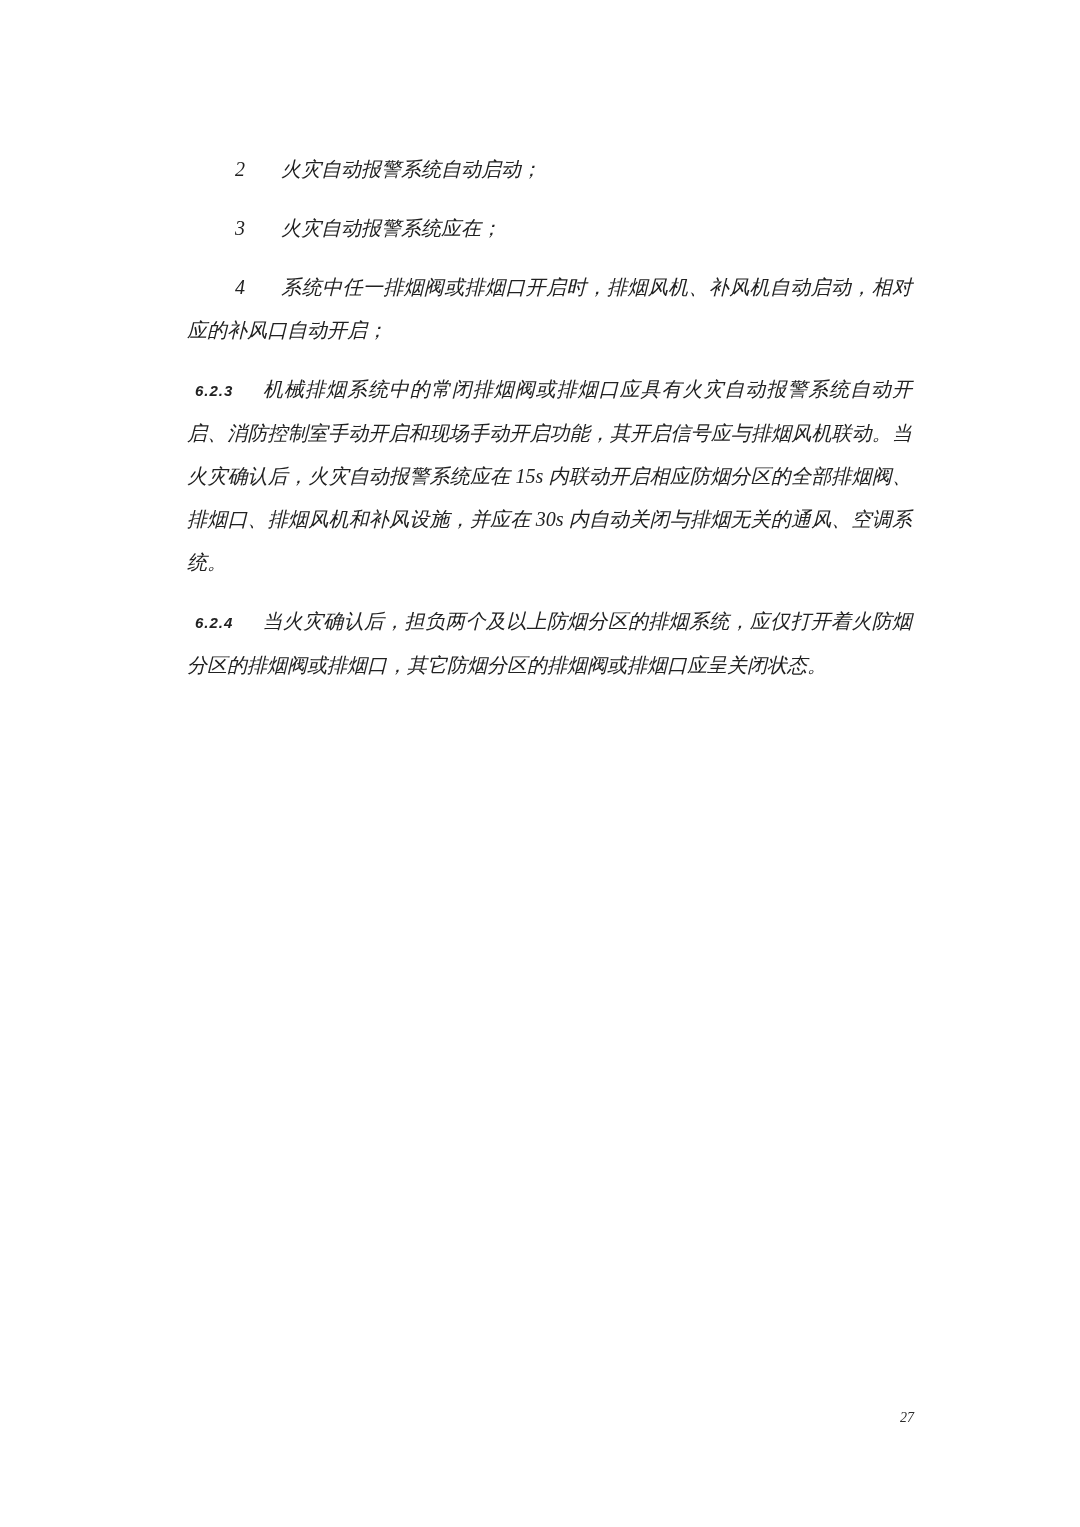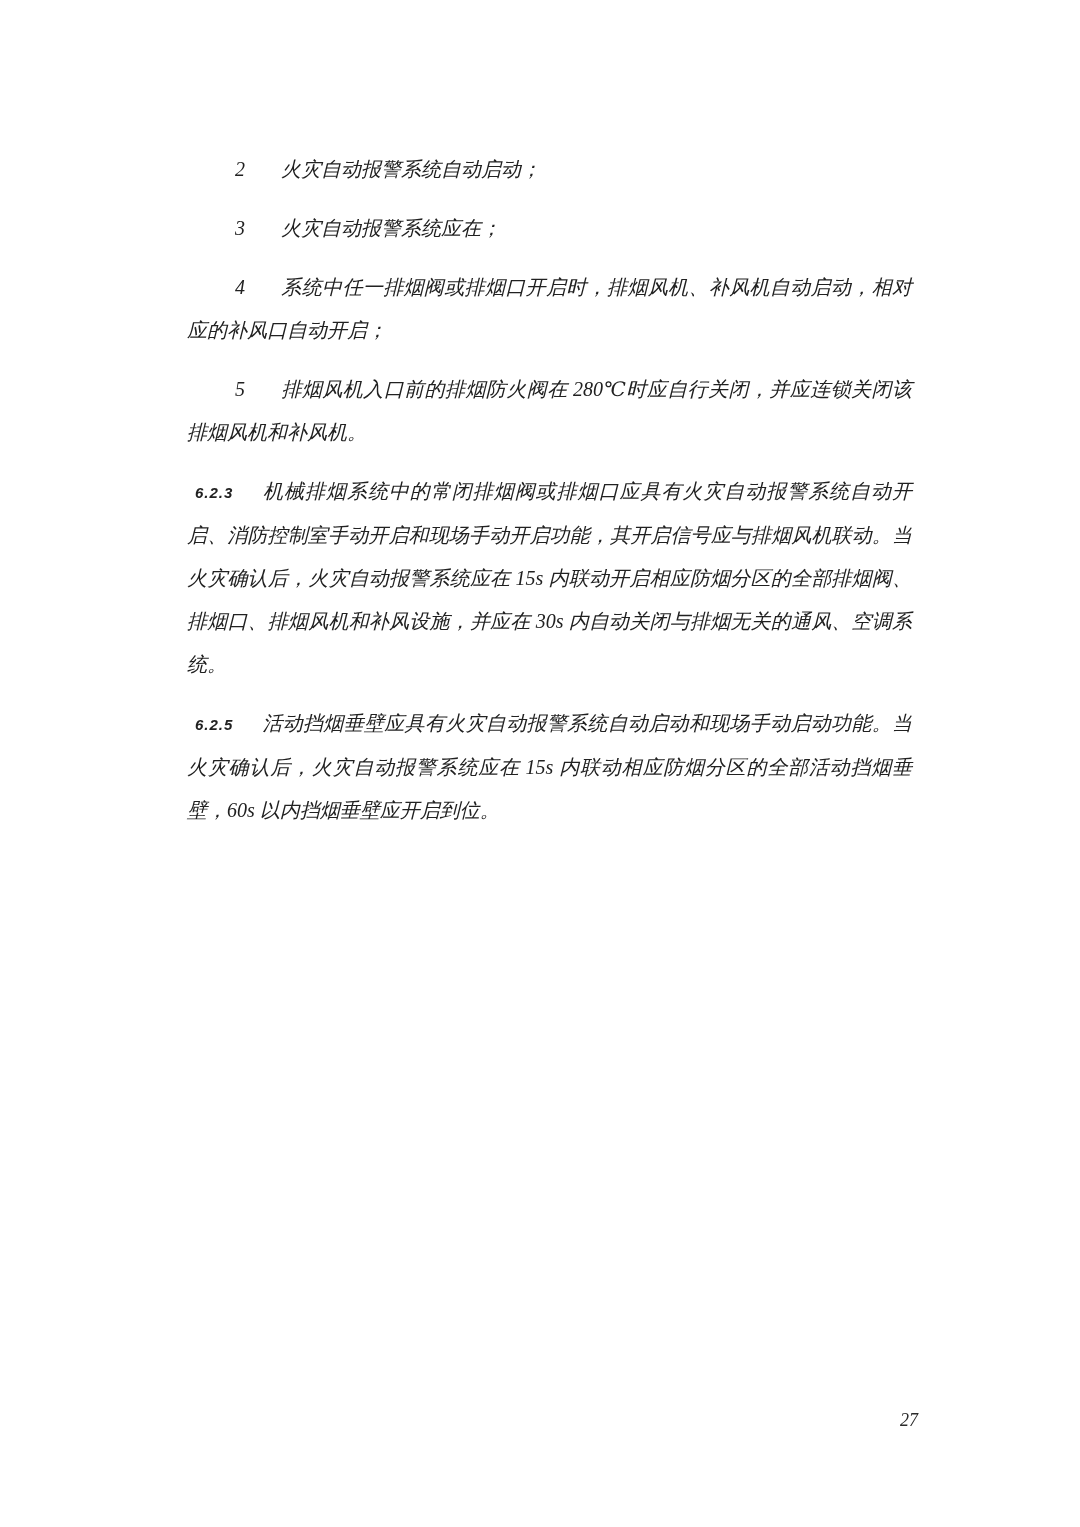--- a/index.html
+++ b/index.html
@@ -43,45 +43,44 @@
     margin-right: 0.85em;
     font-family: "Liberation Sans", "DejaVu Sans", sans-serif;
     font-weight: bold;
     font-size: 15px;
     letter-spacing: 1px;
   }
   .page-number {
     position: absolute;
     left: 884px;
     top: 1394px;
-    font-size: 18px;
+    font-size: 14px;
     color: #2b2b2b;
     font-family: "Liberation Serif", "DejaVu Serif", serif;
     text-align: right;
   }
 </style>
 </head>
 <body>
 
 <div class="page">
 
   <div class="content">
 
     <p class="para list-item"><span class="item-num">2</span><span>火灾自动报警系统自动启动；</span></p>
 
     <p class="para list-item"><span class="item-num">3</span><span>火灾自动报警系统应在；</span></p>
 
     <p class="para list-item"><span class="item-num">4</span><span>系统中任一排烟阀或排烟口开启时，排烟风机、补风机自动启动，相对应的补风口自动开启；</span></p>
 
-    <p class="para list-item"><span class="item-num">5</span><span>排烟风机入口前的排烟防火阀在 280℃时应自行关闭，并应连锁关闭该排烟风机和补风机。</span></p>
 
     <p class="para section"><span class="sec-num">6.2.3</span><span>机械排烟系统中的常闭排烟阀或排烟口应具有火灾自动报警系统自动开启、消防控制室手动开启和现场手动开启功能，其开启信号应与排烟风机联动。当火灾确认后，火灾自动报警系统应在 15s 内联动开启相应防烟分区的全部排烟阀、排烟口、排烟风机和补风设施，并应在 30s 内自动关闭与排烟无关的通风、空调系统。</span></p>
 
+    <p class="para section"><span class="sec-num">6.2.4</span><span>当火灾确认后，担负两个及以上防烟分区的排烟系统，应仅打开着火防烟分区的排烟阀或排烟口，其它防烟分区的排烟阀或排烟口应呈关闭状态。</span></p>
 
-    <p class="para section"><span class="sec-num">6.2.5</span><span>活动挡烟垂壁应具有火灾自动报警系统自动启动和现场手动启动功能。当火灾确认后，火灾自动报警系统应在 15s 内联动相应防烟分区的全部活动挡烟垂壁，60s 以内挡烟垂壁应开启到位。</span></p>
 
 
 
   </div>
 
   <div class="page-number">27</div>
 
 </div>
 
 </body></html>

